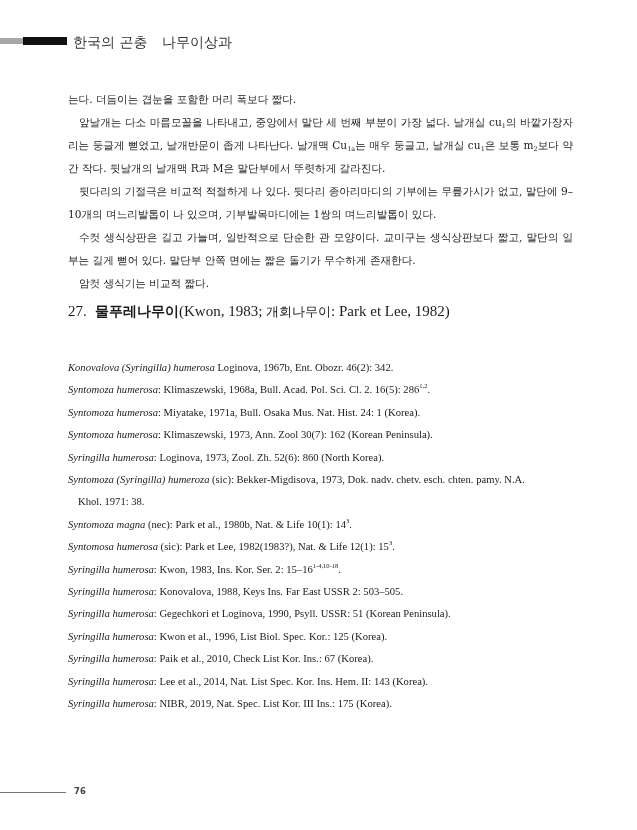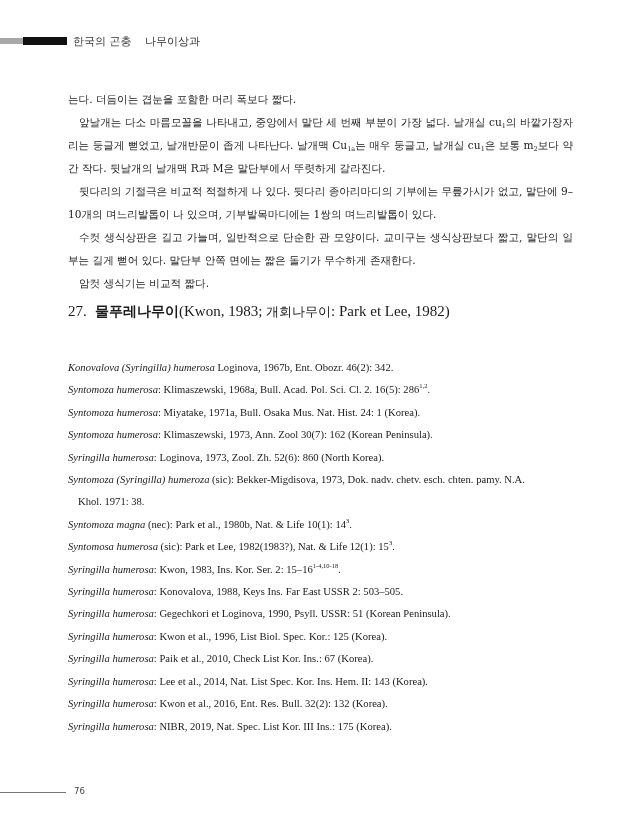--- a/index.html
+++ b/index.html
@@ -1,20 +1,20 @@
 <!DOCTYPE html>
 <html><head>
 <meta charset="utf-8">
 <style>
   html, body { margin: 0; padding: 0; background: #ffffff; }
   body { width: 637px; height: 830px; position: relative; overflow: hidden;
          font-family: "Liberation Serif", "DejaVu Serif", serif; color: #1a1a1a; }
   .hdr-bar-gray { position: absolute; left: 0; top: 38px; width: 23px; height: 6px; background: #a8a8a8; }
   .hdr-bar-black { position: absolute; left: 23px; top: 37px; width: 44px; height: 8px; background: #111; }
-  .hdr-text { position: absolute; left: 73px; top: 34px; font-family: "DejaVu Sans", sans-serif; font-size: 11px; color: #333; white-space: nowrap; }
+  .hdr-text { position: absolute; left: 73px; top: 34px; font-family: "DejaVu Sans", sans-serif; font-size: 14px; color: #333; white-space: nowrap; }
   .hdr-text span { margin-right: 10px; }
 
   .body { position: absolute; left: 68px; top: 88px; width: 505px; font-size: 11.3px; line-height: 23px; }
   .body p { margin: 0; text-align: justify; }
   .body p.indent { text-indent: 11px; }
   .body .ko { font-family: "DejaVu Serif", serif; font-size: 10.6px; }
 
   .heading { position: absolute; left: 68px; top: 301px; font-size: 15px; line-height: 21px; white-space: nowrap; }
   .heading .num { font-weight: normal; display: inline-block; width: 27px; }
   .heading .ko-name { font-family: "DejaVu Sans", sans-serif; font-weight: bold; font-size: 14px; }
@@ -23,21 +23,21 @@
   .heading .line2 { padding-left: 27px; }
 
   .refs { position: absolute; left: 68px; top: 357px; width: 505px; font-size: 10.6px; line-height: 22.4px; }
   .refs .ref { margin: 0; }
   .refs .ref .tax { font-style: italic; }
   .refs .cont { padding-left: 10px; }
   sup { font-size: 6.5px; vertical-align: 5px; line-height: 0; }
   sub { font-size: 6.5px; vertical-align: -2px; line-height: 0; }
 
   .footer-line { position: absolute; left: 0; top: 792px; width: 66px; height: 1px; background: #777; }
-  .page-num { position: absolute; left: 74px; top: 786px; font-family: "DejaVu Sans", sans-serif; font-size: 8.5px; color: #444; }
+  .page-num { position: absolute; left: 74px; top: 786px; font-family: "DejaVu Sans", sans-serif; font-size: 8.5px; color: #444; font-weight: bold; }
 </style>
 </head>
 <body>
 
 <div class="hdr-bar-gray"></div>
 <div class="hdr-bar-black"></div>
 <div class="hdr-text">
   <span>한국의 곤충</span>
   <span>나무이상과</span>
 </div>
@@ -65,18 +65,17 @@
     <div class="ref"><span class="tax">Syntomoza (Syringilla) humeroza</span><span> (sic): Bekker-Migdisova, 1973, Dok. nadv. chetv. esch. chten. pamy. N.A.</span></div>
     <div class="ref cont">Khol. 1971: 38.</div>
     <div class="ref"><span class="tax">Syntomoza magna</span><span> (nec): Park et al., 1980b, Nat. &amp; Life 10(1): 14</span><sup>3</sup><span>.</span></div>
     <div class="ref"><span class="tax">Syntomosa humerosa</span><span> (sic): Park et Lee, 1982(1983?), Nat. &amp; Life 12(1): 15</span><sup>3</sup><span>.</span></div>
     <div class="ref"><span class="tax">Syringilla humerosa</span><span>: Kwon, 1983, Ins. Kor. Ser. 2: 15–16</span><sup>1-4,10-18</sup><span>.</span></div>
     <div class="ref"><span class="tax">Syringilla humerosa</span><span>: Konovalova, 1988, Keys Ins. Far East USSR 2: 503–505.</span></div>
     <div class="ref"><span class="tax">Syringilla humerosa</span><span>: Gegechkori et Loginova, 1990, Psyll. USSR: 51 (Korean Peninsula).</span></div>
     <div class="ref"><span class="tax">Syringilla humerosa</span><span>: Kwon et al., 1996, List Biol. Spec. Kor.: 125 (Korea).</span></div>
     <div class="ref"><span class="tax">Syringilla humerosa</span><span>: Paik et al., 2010, Check List Kor. Ins.: 67 (Korea).</span></div>
     <div class="ref"><span class="tax">Syringilla humerosa</span><span>: Lee et al., 2014, Nat. List Spec. Kor. Ins. Hem. II: 143 (Korea).</span></div>
-    <div class="ref"><span class="tax">Syringilla humerosa</span><span>: Kwon et al., 2016, Ent. Res. Bull. 32(2): 132 (Korea).</span></div>
     <div class="ref"><span class="tax">Syringilla humerosa</span><span>: NIBR, 2019, Nat. Spec. List Kor. III Ins.: 175 (Korea).</span></div>
   </div>
 
 <div class="footer-line"></div>
 <div class="page-num">76</div>
 
 </body></html>

